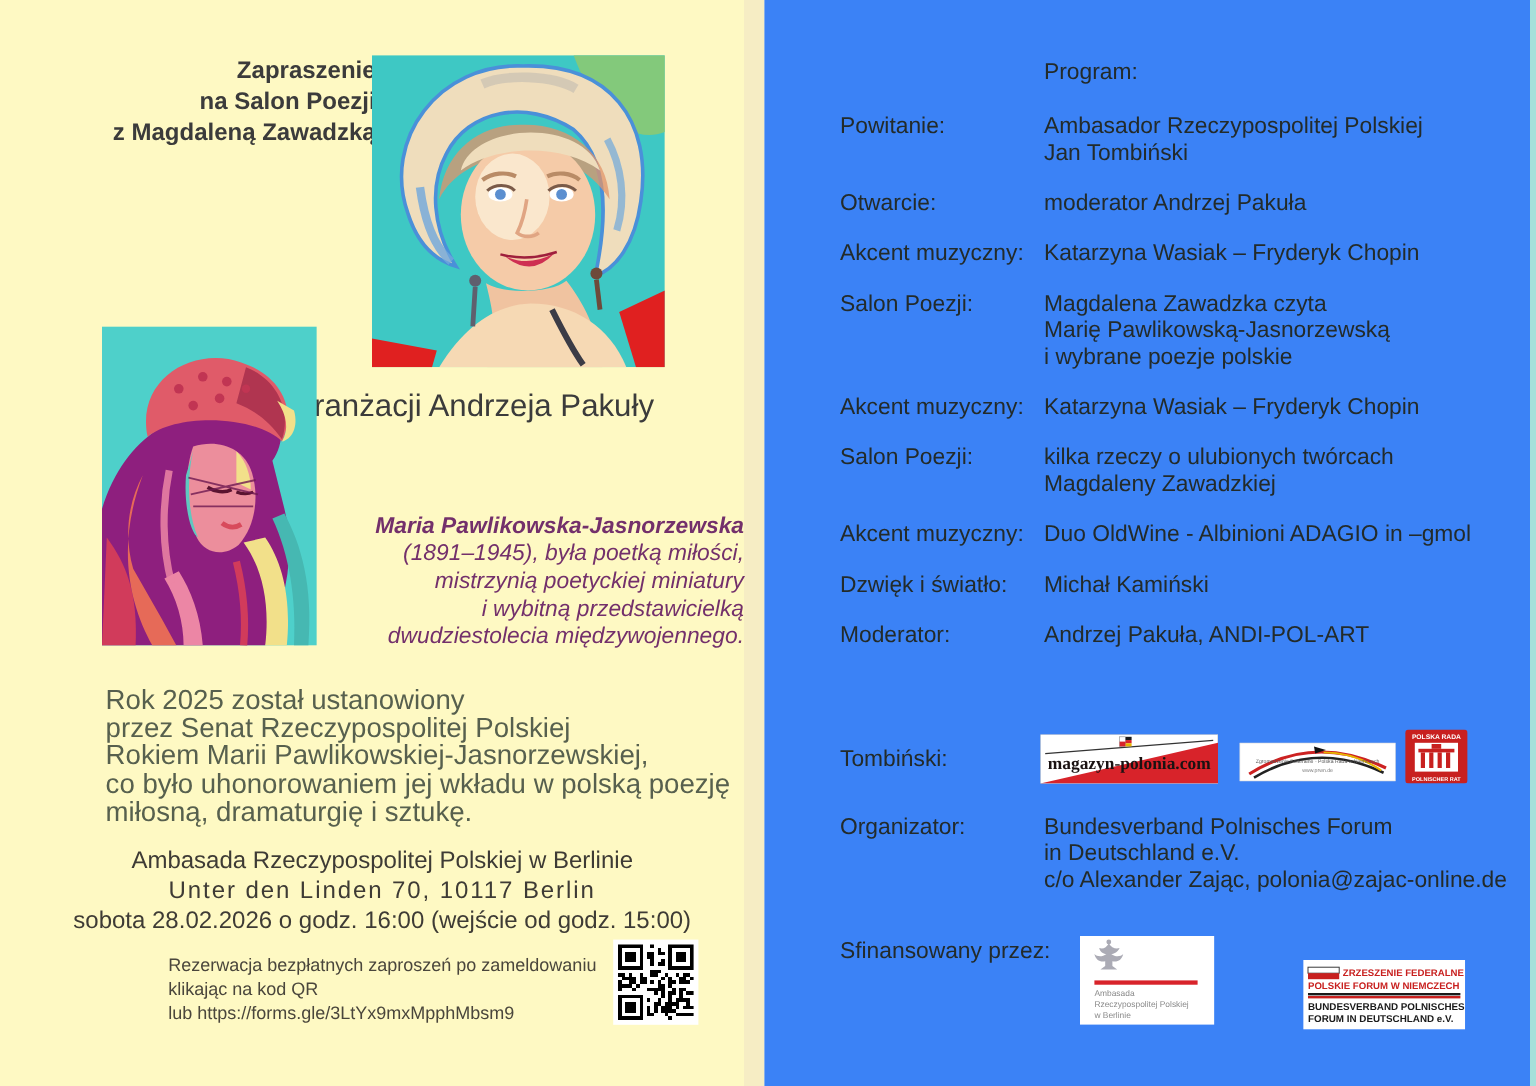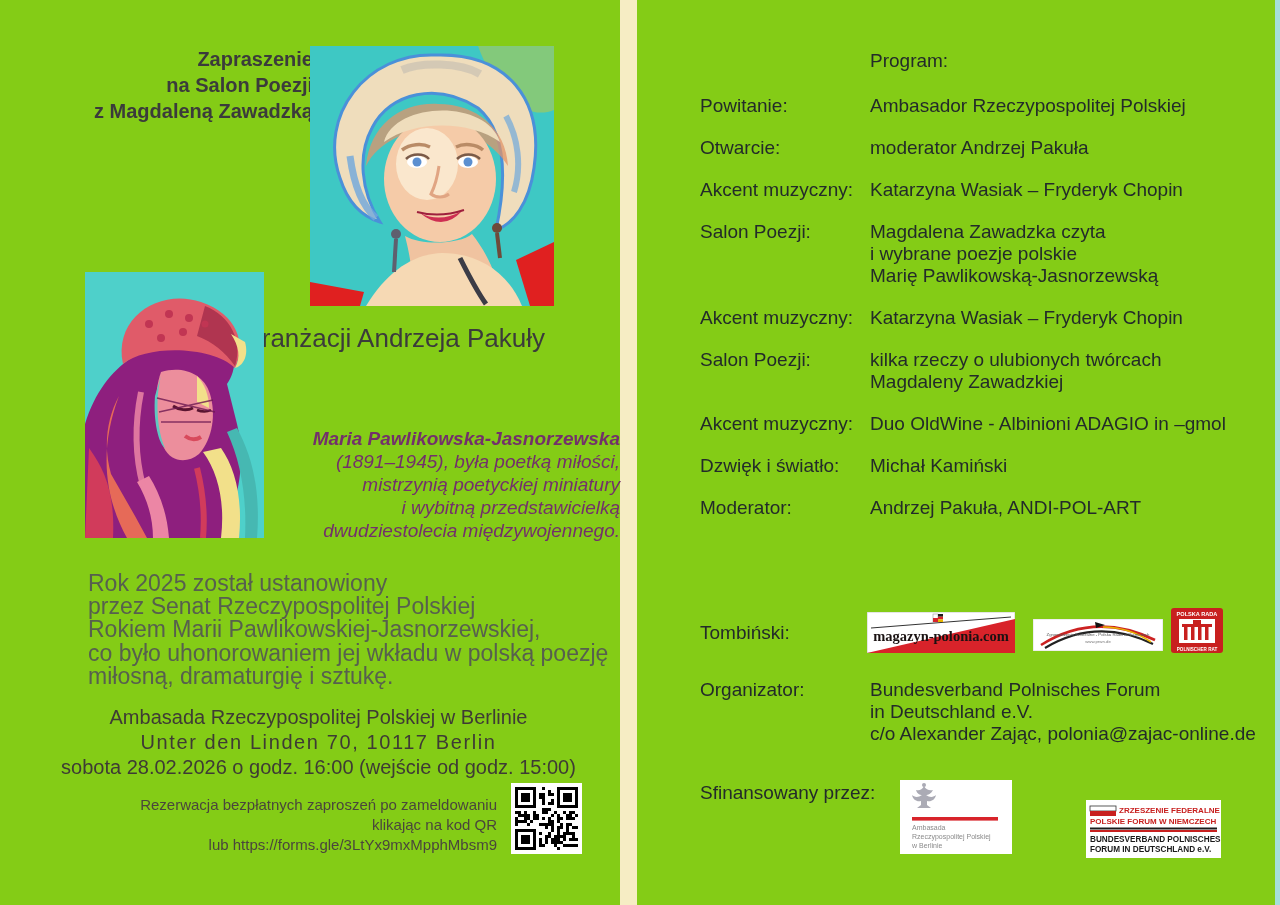--- a/index.html
+++ b/index.html
@@ -1,37 +1,37 @@
 <!DOCTYPE html>
 <html><head>
 <meta charset="utf-8">
 <style>
   html,body{margin:0;padding:0;background:#ffffff;}
   .flyer{position:relative;width:1280px;height:905px;overflow:hidden;
          font-family:"Liberation Sans",sans-serif;}
   .panel{position:absolute;top:0;height:905px;}
-  .panel-left{left:0;width:637px;background:#84cc16;}
-  .panel-right{left:637px;width:643px;background:#84cc16;}
+  .panel-left{left:0;width:637px;background:#fef9c3;}
+  .panel-right{left:637px;width:643px;background:#3b82f6;}
   .seam{position:absolute;left:620px;top:0;width:17px;height:905px;background:#F6EDC4;}
   .edge-strip{position:absolute;right:0;top:0;width:5px;height:905px;background:#A5E0DA;}
 
   
   .invite-title{position:absolute;top:46px;right:324px;text-align:right;
     font-size:20px;line-height:26px;font-weight:600;color:#3B3B3B;white-space:nowrap;}
   .portrait-1{position:absolute;left:310px;top:46px;width:244px;height:260px;}
   .arr-caption{position:absolute;top:323px;right:92px;font-size:26px;color:#3B3B3B;white-space:nowrap;}
   .portrait-2{position:absolute;left:85px;top:272px;width:179px;height:266px;}
   .bio{position:absolute;top:427px;right:17px;text-align:right;font-style:italic;
     font-size:19px;line-height:23px;color:#73306B;white-space:nowrap;}
   .bio .bio-name{font-weight:700;}
   .year-note{position:absolute;left:88px;top:572px;font-size:23px;line-height:23.2px;color:#57604E;white-space:nowrap;}
   .venue{position:absolute;left:18px;top:705px;width:601px;text-align:center;
     font-size:20px;line-height:25px;color:#3E3B35;white-space:nowrap;}
   .venue .spaced{letter-spacing:1.6px;}
-  .reservation{position:absolute;top:795px;right:140px;text-align:right;
+  .reservation{position:absolute;top:795px;right:140px;text-align:left;
     font-size:15px;line-height:20px;color:#4A463C;white-space:nowrap;}
   .qr-box{position:absolute;left:511px;top:783px;width:71px;height:71px;background:#ffffff;
     display:flex;align-items:center;justify-content:center;cursor:pointer;}
 
   
   .program-flow{position:absolute;left:63px;top:50px;width:565px;color:#232B2A;}
   .program-heading{margin-left:170px;font-size:19px;font-weight:500;line-height:22px;margin-bottom:23px;}
   .program-row{display:flex;margin-bottom:20px;font-size:19px;line-height:22px;}
   .row-label{width:170px;flex-shrink:0;}
   .row-lines{flex:1;}
@@ -289,20 +289,21 @@
   <div class="panel panel-right">
     <div class="edge-strip"></div>
 
     <div class="program-flow">
       <div class="program-heading">Program:</div>
       <div id="program-rows">
   <div class="program-row">
     <div class="row-label">Powitanie:</div>
     <div class="row-lines">
               <div>Ambasador Rzeczypospolitej Polskiej</div>
+              <div>Jan Tombiński</div>
             </div>
   </div>
 
   <div class="program-row">
     <div class="row-label">Otwarcie:</div>
     <div class="row-lines">
               <div>moderator Andrzej Pakuła</div>
             </div>
   </div>
 
@@ -310,22 +311,22 @@
     <div class="row-label">Akcent muzyczny:</div>
     <div class="row-lines">
               <div>Katarzyna Wasiak – Fryderyk Chopin</div>
             </div>
   </div>
 
   <div class="program-row">
     <div class="row-label">Salon Poezji:</div>
     <div class="row-lines">
               <div>Magdalena Zawadzka czyta</div>
+              <div>Marię Pawlikowską-Jasnorzewską</div>
               <div>i wybrane poezje polskie</div>
-              <div>Marię Pawlikowską-Jasnorzewską</div>
             </div>
   </div>
 
   <div class="program-row">
     <div class="row-label">Akcent muzyczny:</div>
     <div class="row-lines">
               <div>Katarzyna Wasiak – Fryderyk Chopin</div>
             </div>
   </div>
 

